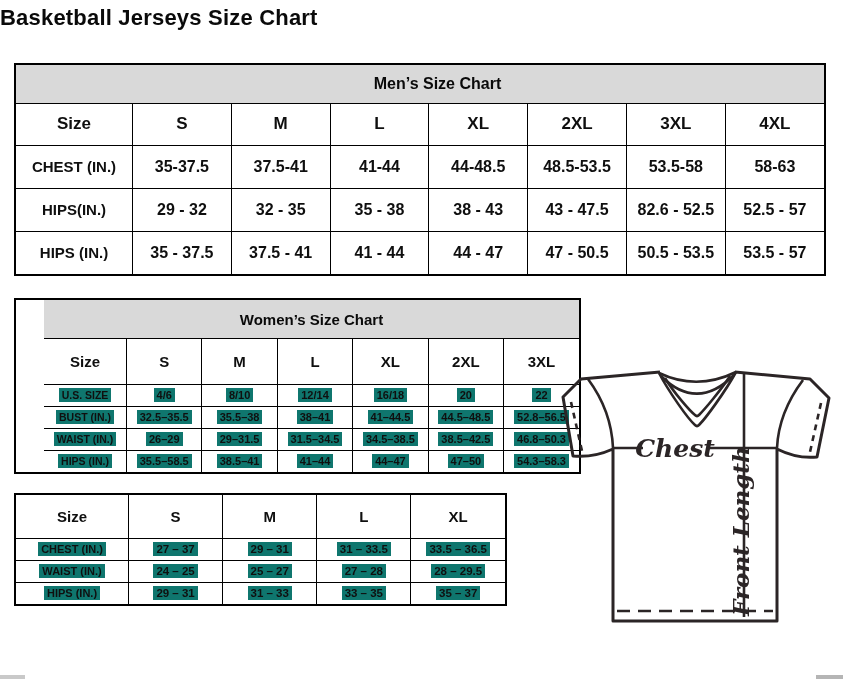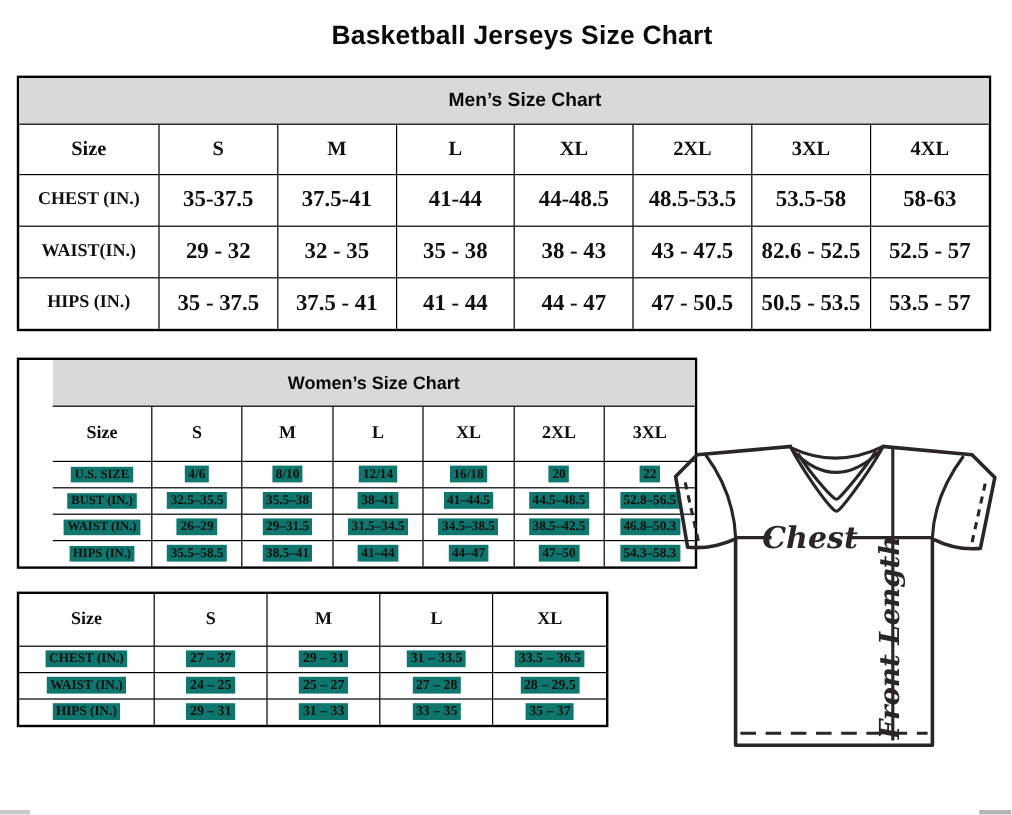--- a/index.html
+++ b/index.html
@@ -1,33 +1,33 @@
 <!DOCTYPE html>
 <html><head>
 <meta charset="utf-8">
 <style>
   html,body{margin:0;padding:0;background:#fff;}
   .canvas{position:relative;width:843px;height:679px;background:#fff;overflow:hidden;
           font-family:"Liberation Sans",sans-serif;color:#111;}
-  .title{position:absolute;top:5px;left:0;width:806px;margin:12px;text-align:center;
-         font-size:22px;font-weight:bold;letter-spacing:.2px;color:#0a0a0a;padding-left:20px;}
+  .title{position:absolute;top:5px;left:0;width:806px;margin:0;
+         font-size:22px;font-weight:bold;letter-spacing:.2px;color:#0a0a0a;}
   .tablebox{position:absolute;border:2px solid #000;background:#fff;box-sizing:content-box;}
   .band{height:38px;background:#d9d9d9;border-bottom:1px solid #000;display:flex;
         align-items:center;justify-content:center;font-weight:bold;color:#0a0a0a;}
   .men-box{left:14px;top:63px;width:808px;}
   .men-box .band{font-size:16px;padding-left:35px;}
   .women-box{left:14px;top:298px;width:535px;padding-left:28px;}
   .women-box .band{font-size:15px;}
   .youth-box{left:14px;top:493px;width:489px;}
   .youth-box .band{font-size:15px;}
-  table.size-table{border-collapse:collapse;border-style:hidden;table-layout:fixed;width:100%;font-family:Liberation Serif, serif;}
+  table.size-table{border-collapse:collapse;border-style:hidden;table-layout:fixed;width:100%;}
   .size-table th,.size-table td{border:1px solid #000;text-align:center;vertical-align:middle;
         font-weight:bold;padding:0;color:#0f0f0f;overflow:hidden;white-space:nowrap;}
   .men thead tr{height:41px;}  .men tbody tr{height:43px;}
-  .men thead th{font-size:17px;} .men tbody th{font-size:15px;} .men tbody td{font-size:19px;}
+  .men thead th{font-size:17px;} .men tbody th{font-size:15px;} .men tbody td{font-size:16px;}
   .men thead th:first-child{width:116px;}
   .women thead tr{height:45px;} .women tbody tr{height:22px;}
   .women thead th{font-size:15px;} .women tbody th{font-size:10.5px;} .women tbody td{font-size:11px;margin-top:36px;}
   .women thead th:first-child{width:82px;}
   .youth thead tr{height:43px;} .youth tbody tr{height:22px;}
   .youth thead th{font-size:15px;} .youth tbody th{font-size:11px;} .youth tbody td{font-size:11.5px;}
   .youth thead th:first-child{width:112px;}
   .hl .hl-bg{background:#0f766e;padding:1px 3px;}
   .jersey{position:absolute;left:555px;top:358px;width:282px;height:276px;}
   .jersey text{font-family:"DejaVu Serif","Liberation Serif",serif;font-style:italic;
@@ -63,21 +63,21 @@
             <th>CHEST (IN.)</th>
             <td>35-37.5</td>
             <td>37.5-41</td>
             <td>41-44</td>
             <td>44-48.5</td>
             <td>48.5-53.5</td>
             <td>53.5-58</td>
             <td>58-63</td>
           </tr>
           <tr>
-            <th>WAIST(IN.)</th>
+            <th>HIPS(IN.)</th>
             <td>29 - 32</td>
             <td>32 - 35</td>
             <td>35 - 38</td>
             <td>38 - 43</td>
             <td>43 - 47.5</td>
             <td>82.6 - 52.5</td>
             <td>52.5 - 57</td>
           </tr>
           <tr>
             <th>HIPS (IN.)</th>

